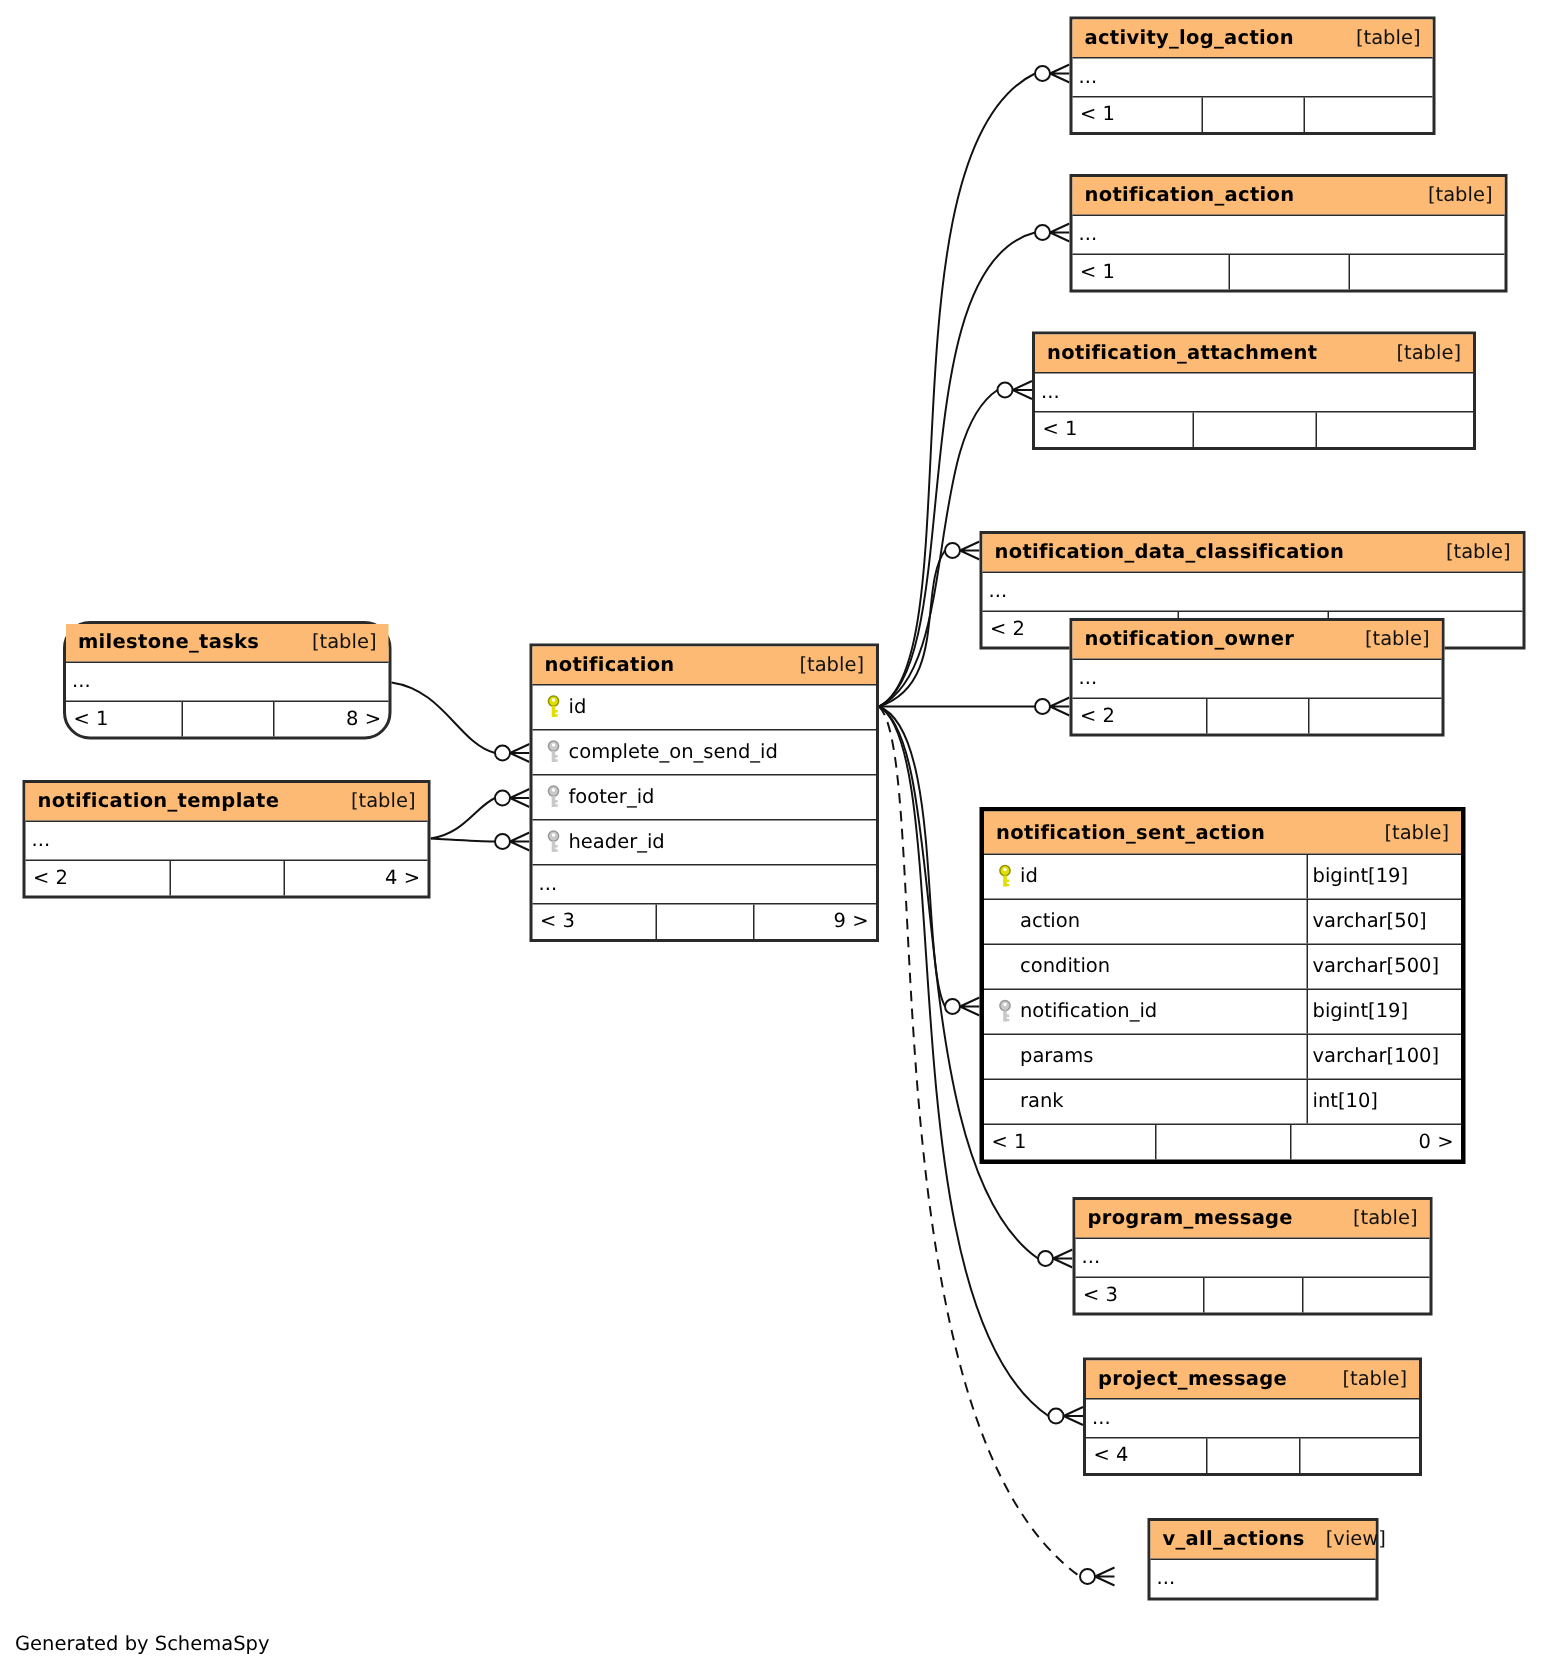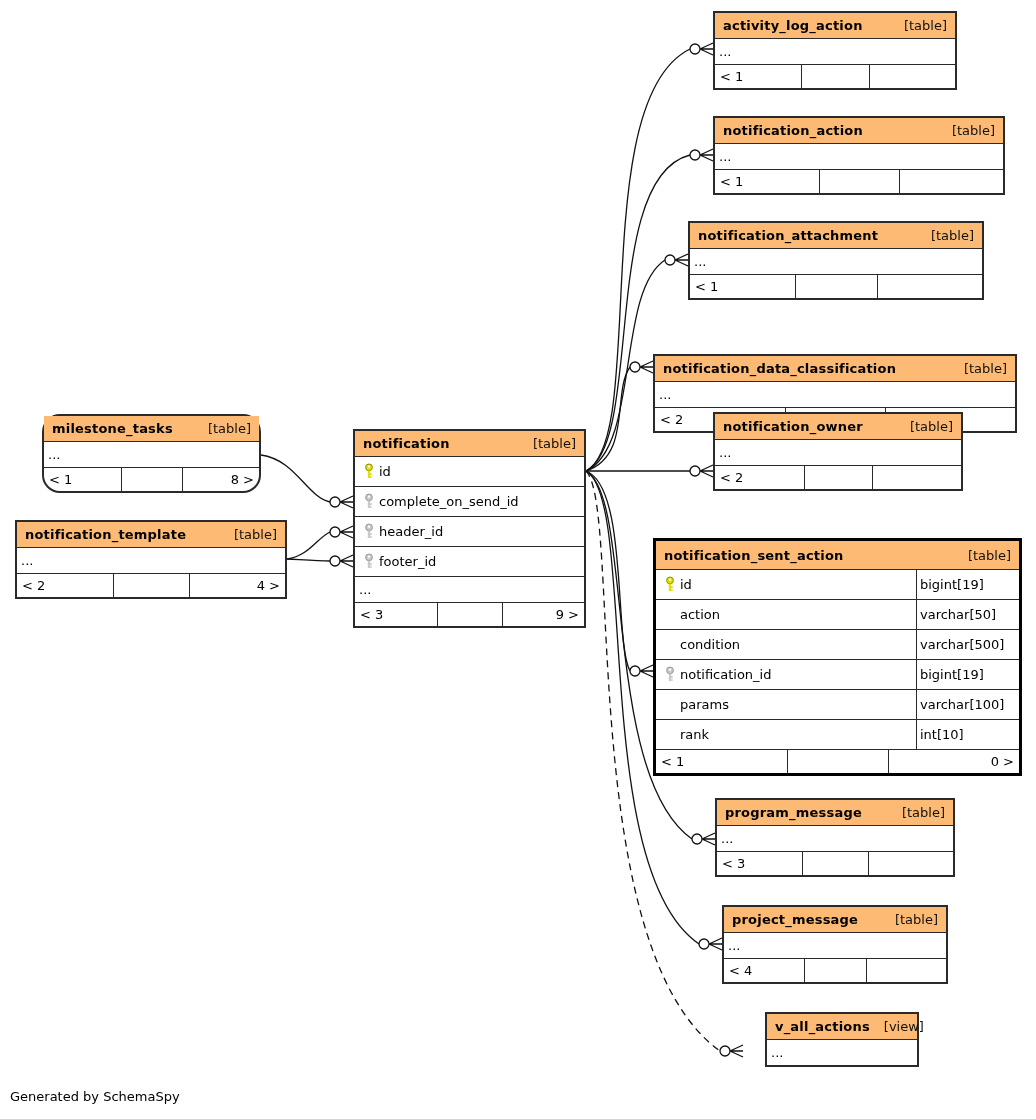--- a/index.html
+++ b/index.html
@@ -184,32 +184,32 @@
         </div>
         <div class="t-row t-col">
           <span class="key-slot">
             <svg width="12" height="17" viewBox="0 0 12 17">
               <circle cx="6" cy="4.4" r="3.4" fill="#c9c9c9" stroke="#989898" stroke-width="1"></circle>
               <circle cx="6" cy="3.7" r="1.15" fill="#ffffff"></circle>
               <path d="M6,7.6 L6,15" stroke="#c9c9c9" stroke-width="2.4"></path>
               <path d="M6,11.2 L8.8,11.2 M6,14 L8.8,14" stroke="#c9c9c9" stroke-width="1.7"></path>
             </svg>
           </span>
-          <span class="col-name">header_id</span>
+          <span class="col-name">footer_id</span>
         </div>
         <div class="t-row t-col">
           <span class="key-slot">
             <svg width="12" height="17" viewBox="0 0 12 17">
               <circle cx="6" cy="4.4" r="3.4" fill="#c9c9c9" stroke="#989898" stroke-width="1"></circle>
               <circle cx="6" cy="3.7" r="1.15" fill="#ffffff"></circle>
               <path d="M6,7.6 L6,15" stroke="#c9c9c9" stroke-width="2.4"></path>
               <path d="M6,11.2 L8.8,11.2 M6,14 L8.8,14" stroke="#c9c9c9" stroke-width="1.7"></path>
             </svg>
           </span>
-          <span class="col-name">footer_id</span>
+          <span class="col-name">header_id</span>
         </div>
         <div class="t-row">...</div>
         <div class="t-footer">
           <span class="fc fc1">&lt; 3</span>
           <span class="fc fc2"></span>
           <span class="fc fc3">9 &gt;</span>
         </div>
       </div>
       <div class="schema-table" style="left: 713px; top: 412px; width: 250px;">
         <div class="t-header">
@@ -228,21 +228,21 @@
           <span class="t-name">notification_template</span>
           <span class="t-badge">[table]</span>
         </div>
         <div class="t-row">...</div>
         <div class="t-footer">
           <span class="fc fc1">&lt; 2</span>
           <span class="fc fc2"></span>
           <span class="fc fc3">4 &gt;</span>
         </div>
       </div>
-      <div class="schema-table emphasized" style="left: 653px; top: 538px; width: 369px; text-align: right;">
+      <div class="schema-table emphasized" style="left: 653px; top: 538px; width: 324px; text-align: right;">
         <div class="t-header">
           <span class="t-name">notification_sent_action</span>
           <span class="t-badge">[table]</span>
         </div>
         <div class="t-row t-col">
           <span class="key-slot">
             <svg width="12" height="17" viewBox="0 0 12 17">
               <circle cx="6" cy="4.4" r="3.4" fill="#e0e000" stroke="#8f8f00" stroke-width="1"></circle>
               <circle cx="6" cy="3.7" r="1.15" fill="#ffffff"></circle>
               <path d="M6,7.6 L6,15" stroke="#e0e000" stroke-width="2.4"></path>

